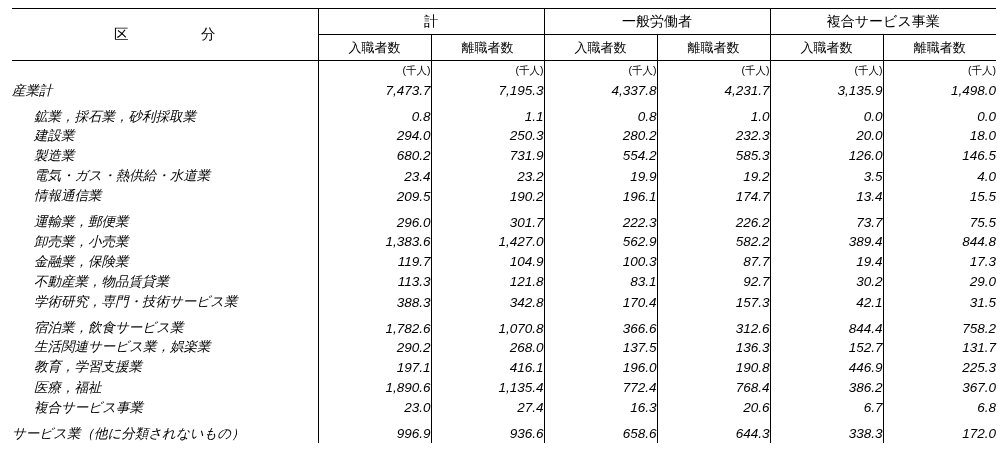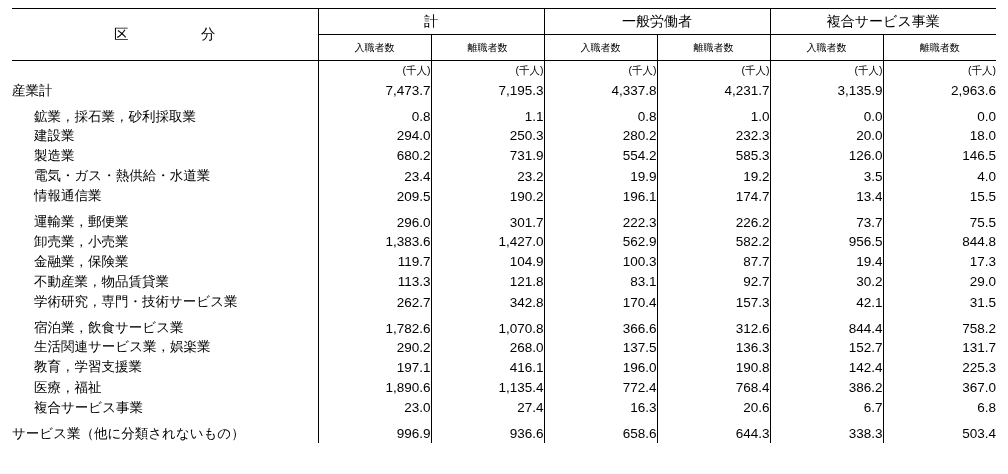--- a/index.html
+++ b/index.html
@@ -47,34 +47,34 @@
     font-size: 14.5px;
     letter-spacing: 0.5em;
     text-indent: 0.5em;
   }
   .grp-label {
     text-align: center;
     font-size: 14px;
   }
   .sub-label {
     text-align: center;
-    font-size: 10px;
+    font-size: 13px;
   }
   .unit-label {
     text-align: right;
     font-size: 10.5px;
     padding-right: 12px;
   }
   
   .bt-thick { border-top: 1.6px solid #000; }
   .bb-thin  { border-bottom: 1px solid #000; }
   .br-thin  { border-right: 1px solid #000; }
 
   
-  tbody tr { height: 20.2px; }
+  tbody tr { height: 20.2px; font-style: italic; }
   td.rowname {
     font-size: 13.5px;
     padding-left: 6px;
     white-space: nowrap;
   }
   td.rowname.indent {
     padding-left: 22px;
   }
   td.num {
     text-align: right;
@@ -126,21 +126,21 @@
       </tr>
     </thead>
     <tbody id="table-body">
         <tr>
           <td class="rowname br-thin">産業計</td>
           <td class="num br-thin">7,473.7</td>
           <td class="num br-thin">7,195.3</td>
           <td class="num br-thin">4,337.8</td>
           <td class="num br-thin">4,231.7</td>
           <td class="num br-thin">3,135.9</td>
-          <td class="num">2,963.6</td>
+          <td class="num">1,498.0</td>
         </tr>
         <tr class="gap-before">
           <td class="rowname br-thin indent">鉱業，採石業，砂利採取業</td>
           <td class="num br-thin">0.8</td>
           <td class="num br-thin">1.1</td>
           <td class="num br-thin">0.8</td>
           <td class="num br-thin">1.0</td>
           <td class="num br-thin">0.0</td>
           <td class="num">0.0</td>
         </tr>
@@ -188,21 +188,21 @@
           <td class="num br-thin">226.2</td>
           <td class="num br-thin">73.7</td>
           <td class="num">75.5</td>
         </tr>
         <tr>
           <td class="rowname br-thin indent">卸売業，小売業</td>
           <td class="num br-thin">1,383.6</td>
           <td class="num br-thin">1,427.0</td>
           <td class="num br-thin">562.9</td>
           <td class="num br-thin">582.2</td>
-          <td class="num br-thin">956.5</td>
+          <td class="num br-thin">389.4</td>
           <td class="num">844.8</td>
         </tr>
         <tr>
           <td class="rowname br-thin indent">金融業，保険業</td>
           <td class="num br-thin">119.7</td>
           <td class="num br-thin">104.9</td>
           <td class="num br-thin">100.3</td>
           <td class="num br-thin">87.7</td>
           <td class="num br-thin">19.4</td>
           <td class="num">17.3</td>
@@ -211,21 +211,21 @@
           <td class="rowname br-thin indent">不動産業，物品賃貸業</td>
           <td class="num br-thin">113.3</td>
           <td class="num br-thin">121.8</td>
           <td class="num br-thin">83.1</td>
           <td class="num br-thin">92.7</td>
           <td class="num br-thin">30.2</td>
           <td class="num">29.0</td>
         </tr>
         <tr>
           <td class="rowname br-thin indent">学術研究，専門・技術サービス業</td>
-          <td class="num br-thin">262.7</td>
+          <td class="num br-thin">388.3</td>
           <td class="num br-thin">342.8</td>
           <td class="num br-thin">170.4</td>
           <td class="num br-thin">157.3</td>
           <td class="num br-thin">42.1</td>
           <td class="num">31.5</td>
         </tr>
         <tr class="gap-before">
           <td class="rowname br-thin indent">宿泊業，飲食サービス業</td>
           <td class="num br-thin">1,782.6</td>
           <td class="num br-thin">1,070.8</td>
@@ -242,21 +242,21 @@
           <td class="num br-thin">136.3</td>
           <td class="num br-thin">152.7</td>
           <td class="num">131.7</td>
         </tr>
         <tr>
           <td class="rowname br-thin indent">教育，学習支援業</td>
           <td class="num br-thin">197.1</td>
           <td class="num br-thin">416.1</td>
           <td class="num br-thin">196.0</td>
           <td class="num br-thin">190.8</td>
-          <td class="num br-thin">142.4</td>
+          <td class="num br-thin">446.9</td>
           <td class="num">225.3</td>
         </tr>
         <tr>
           <td class="rowname br-thin indent">医療，福祉</td>
           <td class="num br-thin">1,890.6</td>
           <td class="num br-thin">1,135.4</td>
           <td class="num br-thin">772.4</td>
           <td class="num br-thin">768.4</td>
           <td class="num br-thin">386.2</td>
           <td class="num">367.0</td>
@@ -270,17 +270,17 @@
           <td class="num br-thin">6.7</td>
           <td class="num">6.8</td>
         </tr>
         <tr class="gap-before last-row">
           <td class="rowname br-thin">サービス業（他に分類されないもの）</td>
           <td class="num br-thin">996.9</td>
           <td class="num br-thin">936.6</td>
           <td class="num br-thin">658.6</td>
           <td class="num br-thin">644.3</td>
           <td class="num br-thin">338.3</td>
-          <td class="num">503.4</td>
+          <td class="num">172.0</td>
         </tr>
       </tbody>
   </table>
 </div>
 
 </body></html>

